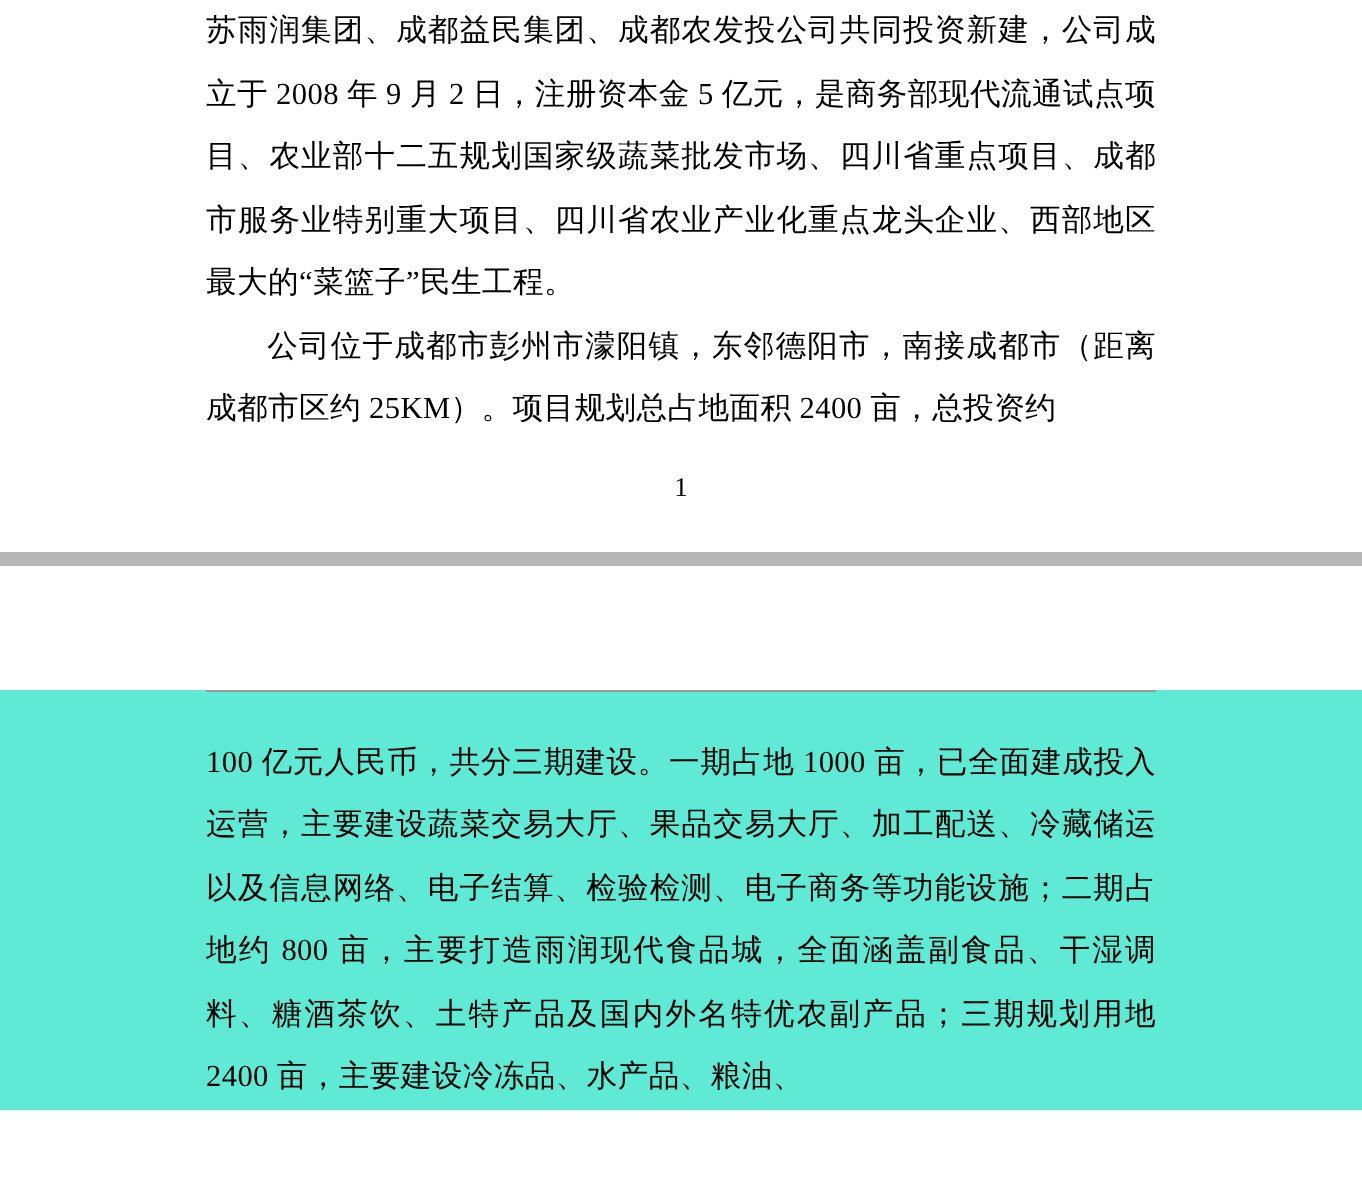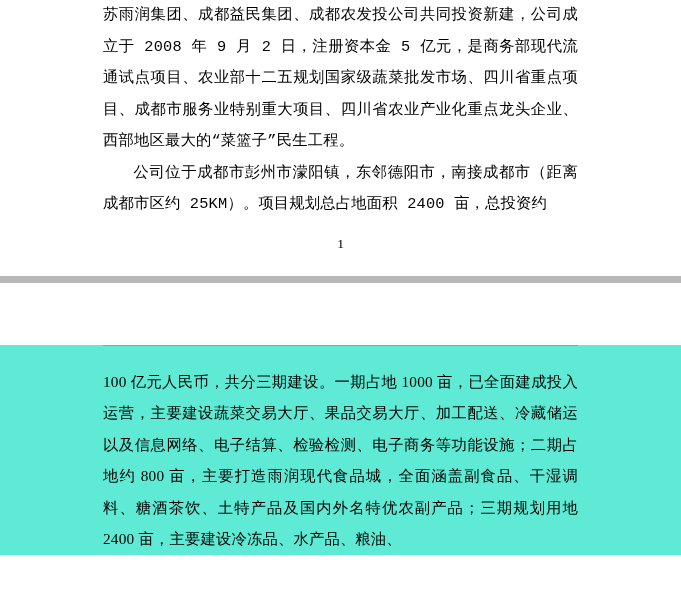--- a/index.html
+++ b/index.html
@@ -34,21 +34,20 @@
     margin: 0 0 0 0;
     width: 475px;
   }
   .para {
     font-size: 15.3px;
     line-height: 31.5px;
     text-align: justify;
     text-justify: inter-ideograph;
     letter-spacing: 0.2px;
     margin: 0;
-    font-family: Liberation Mono, monospace;
   }
   .para.indent {
     text-indent: 2em;
   }
   .pagenum {
     text-align: center;
     font-size: 13.5px;
     line-height: 20px;
     margin-top: 13px;
     font-family: "Liberation Serif", "DejaVu Serif", serif;

